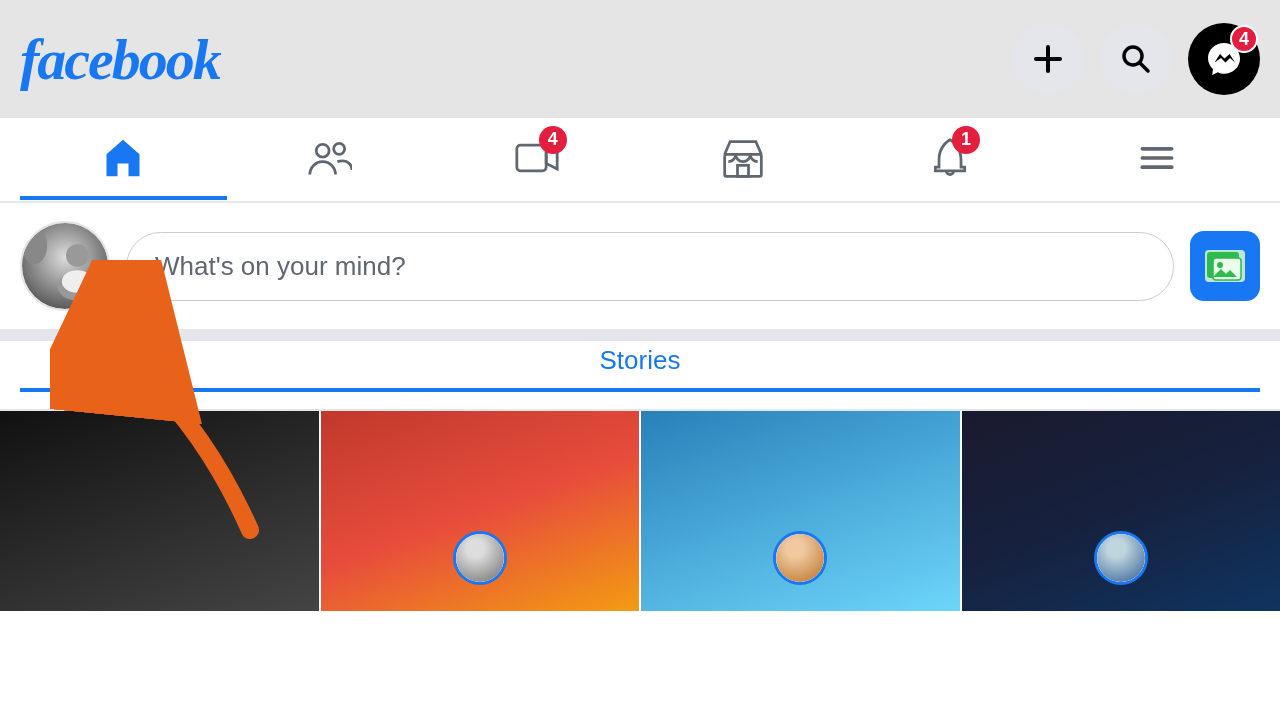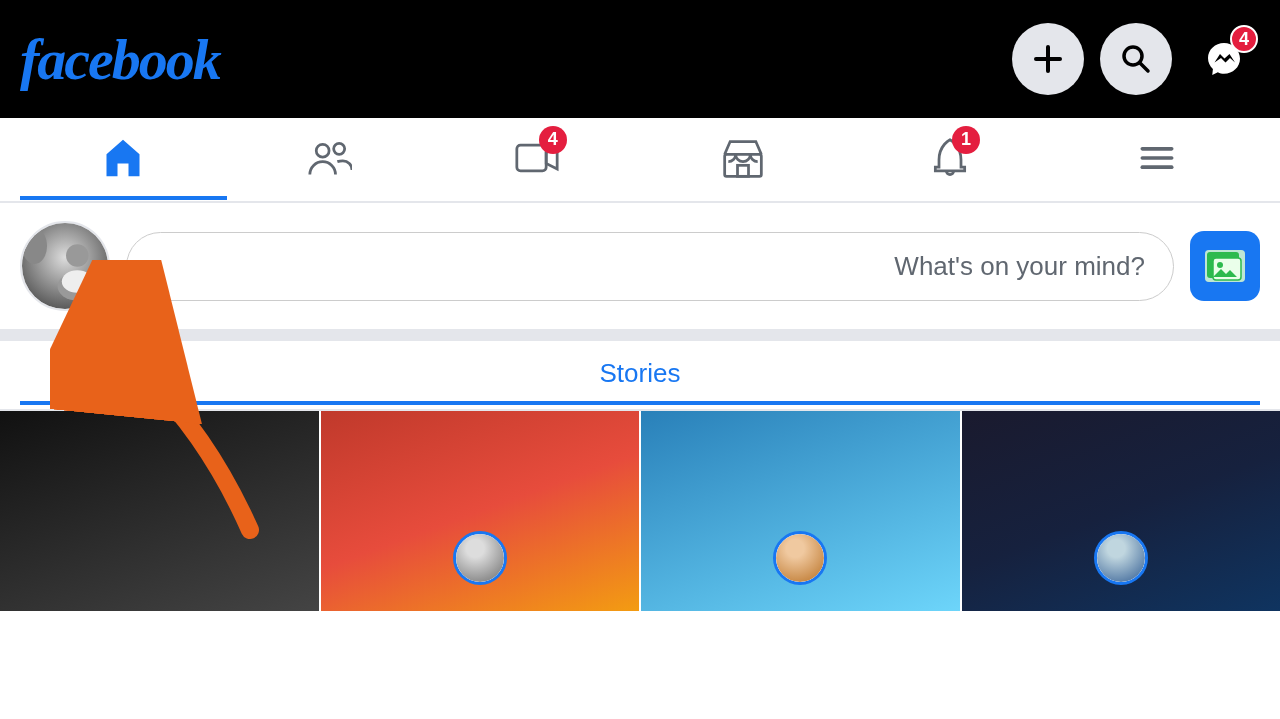--- a/index.html
+++ b/index.html
@@ -4,21 +4,21 @@
   <style>
     * { margin: 0; padding: 0; box-sizing: border-box; }
     body { font-family: -apple-system, BlinkMacSystemFont, 'Segoe UI', Helvetica, Arial, sans-serif; background: #fff; width: 1280px; height: 719px; overflow: hidden; }
 
     
     .header {
       display: flex;
       align-items: center;
       justify-content: space-between;
       padding: 10px 20px;
-      background: #000000;
+      background: #e5e5e5;
       height: 118px;
     }
     .fb-logo {
       font-size: 58px;
       font-weight: 900;
       color: #1877f2;
       letter-spacing: -2px;
       font-family: Georgia, serif;
       font-style: italic;
     }
@@ -147,21 +147,20 @@
     }
     .post-input-box {
       flex: 1;
       border: 1.5px solid #ccc;
       border-radius: 40px;
       padding: 18px 28px;
       font-size: 26px;
       color: #606770;
       cursor: pointer;
       background: #fff;
-      text-align: right;
     }
     .media-btn {
       width: 70px;
       height: 70px;
       background: #1877f2;
       border-radius: 14px;
       display: flex;
       align-items: center;
       justify-content: center;
       cursor: pointer;
@@ -169,21 +168,21 @@
 
     
     .divider {
       height: 12px;
       background: #e4e6eb;
     }
 
     
     .tabs {
       display: flex;
-      padding: 4px 20px;
+      padding: 17px 20px;
       border-bottom: 2px solid #e4e6eb;
       background: #fff;
       height: 70px;
       align-items: flex-end;
     }
     .tab {
       flex: 1;
       text-align: center;
       padding-bottom: 12px;
       font-size: 26px;

